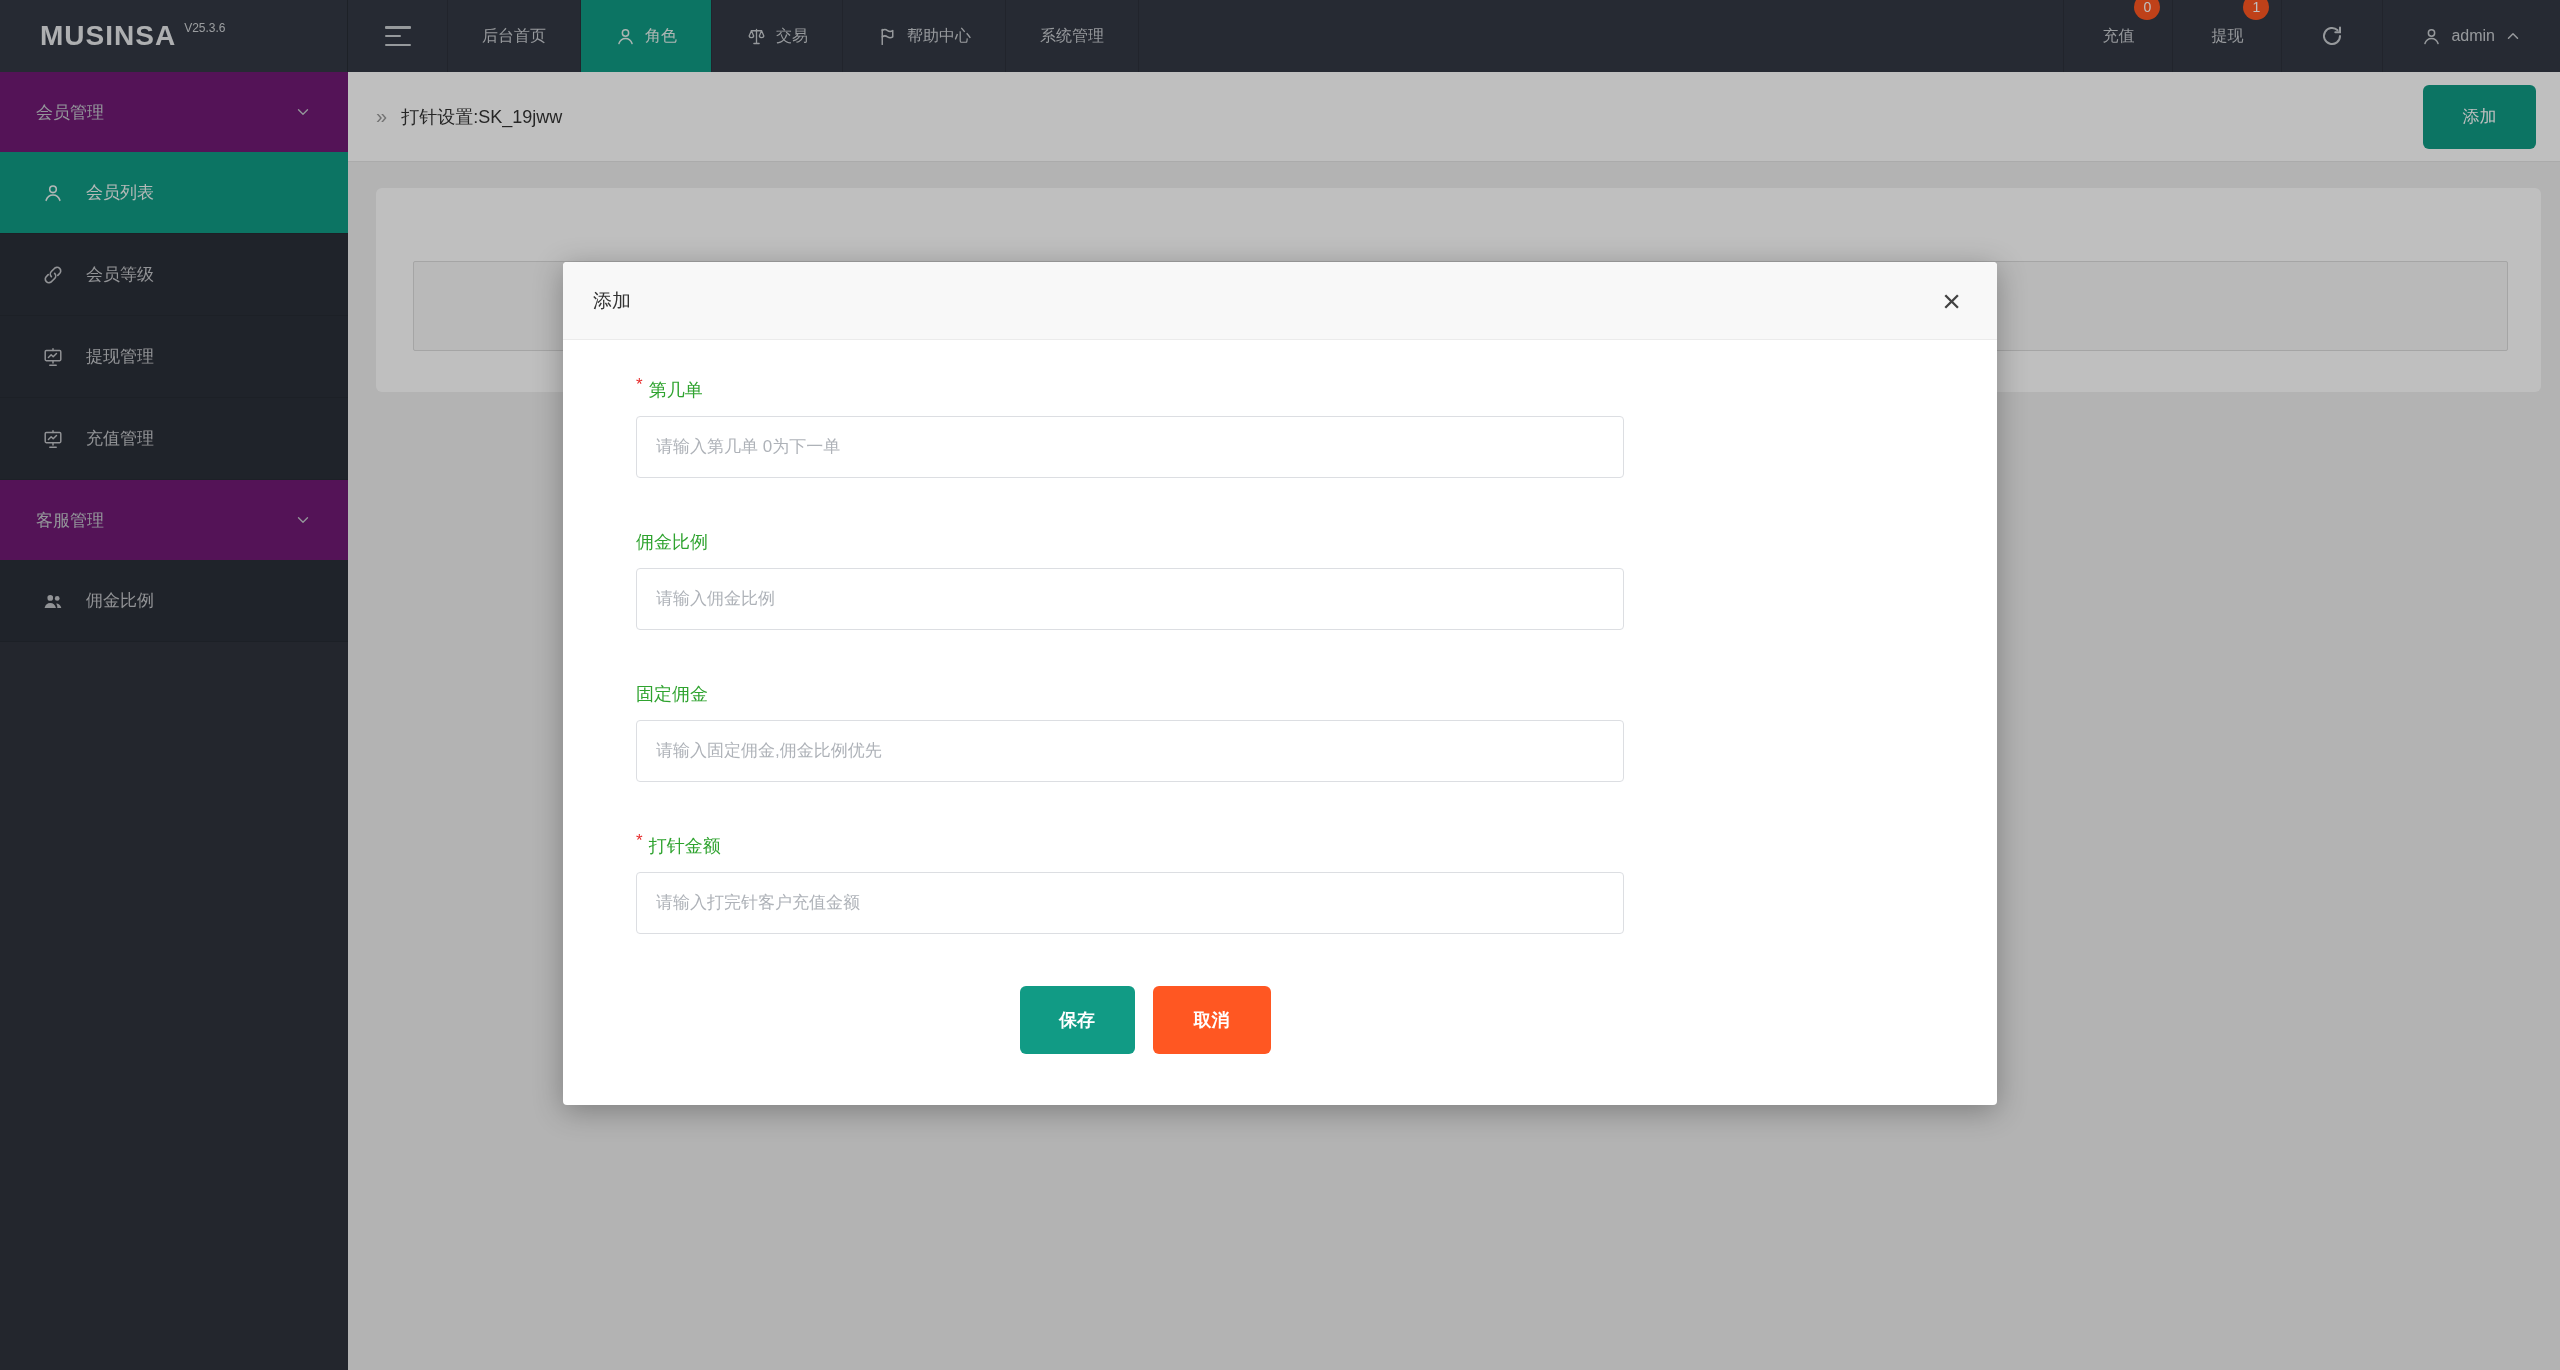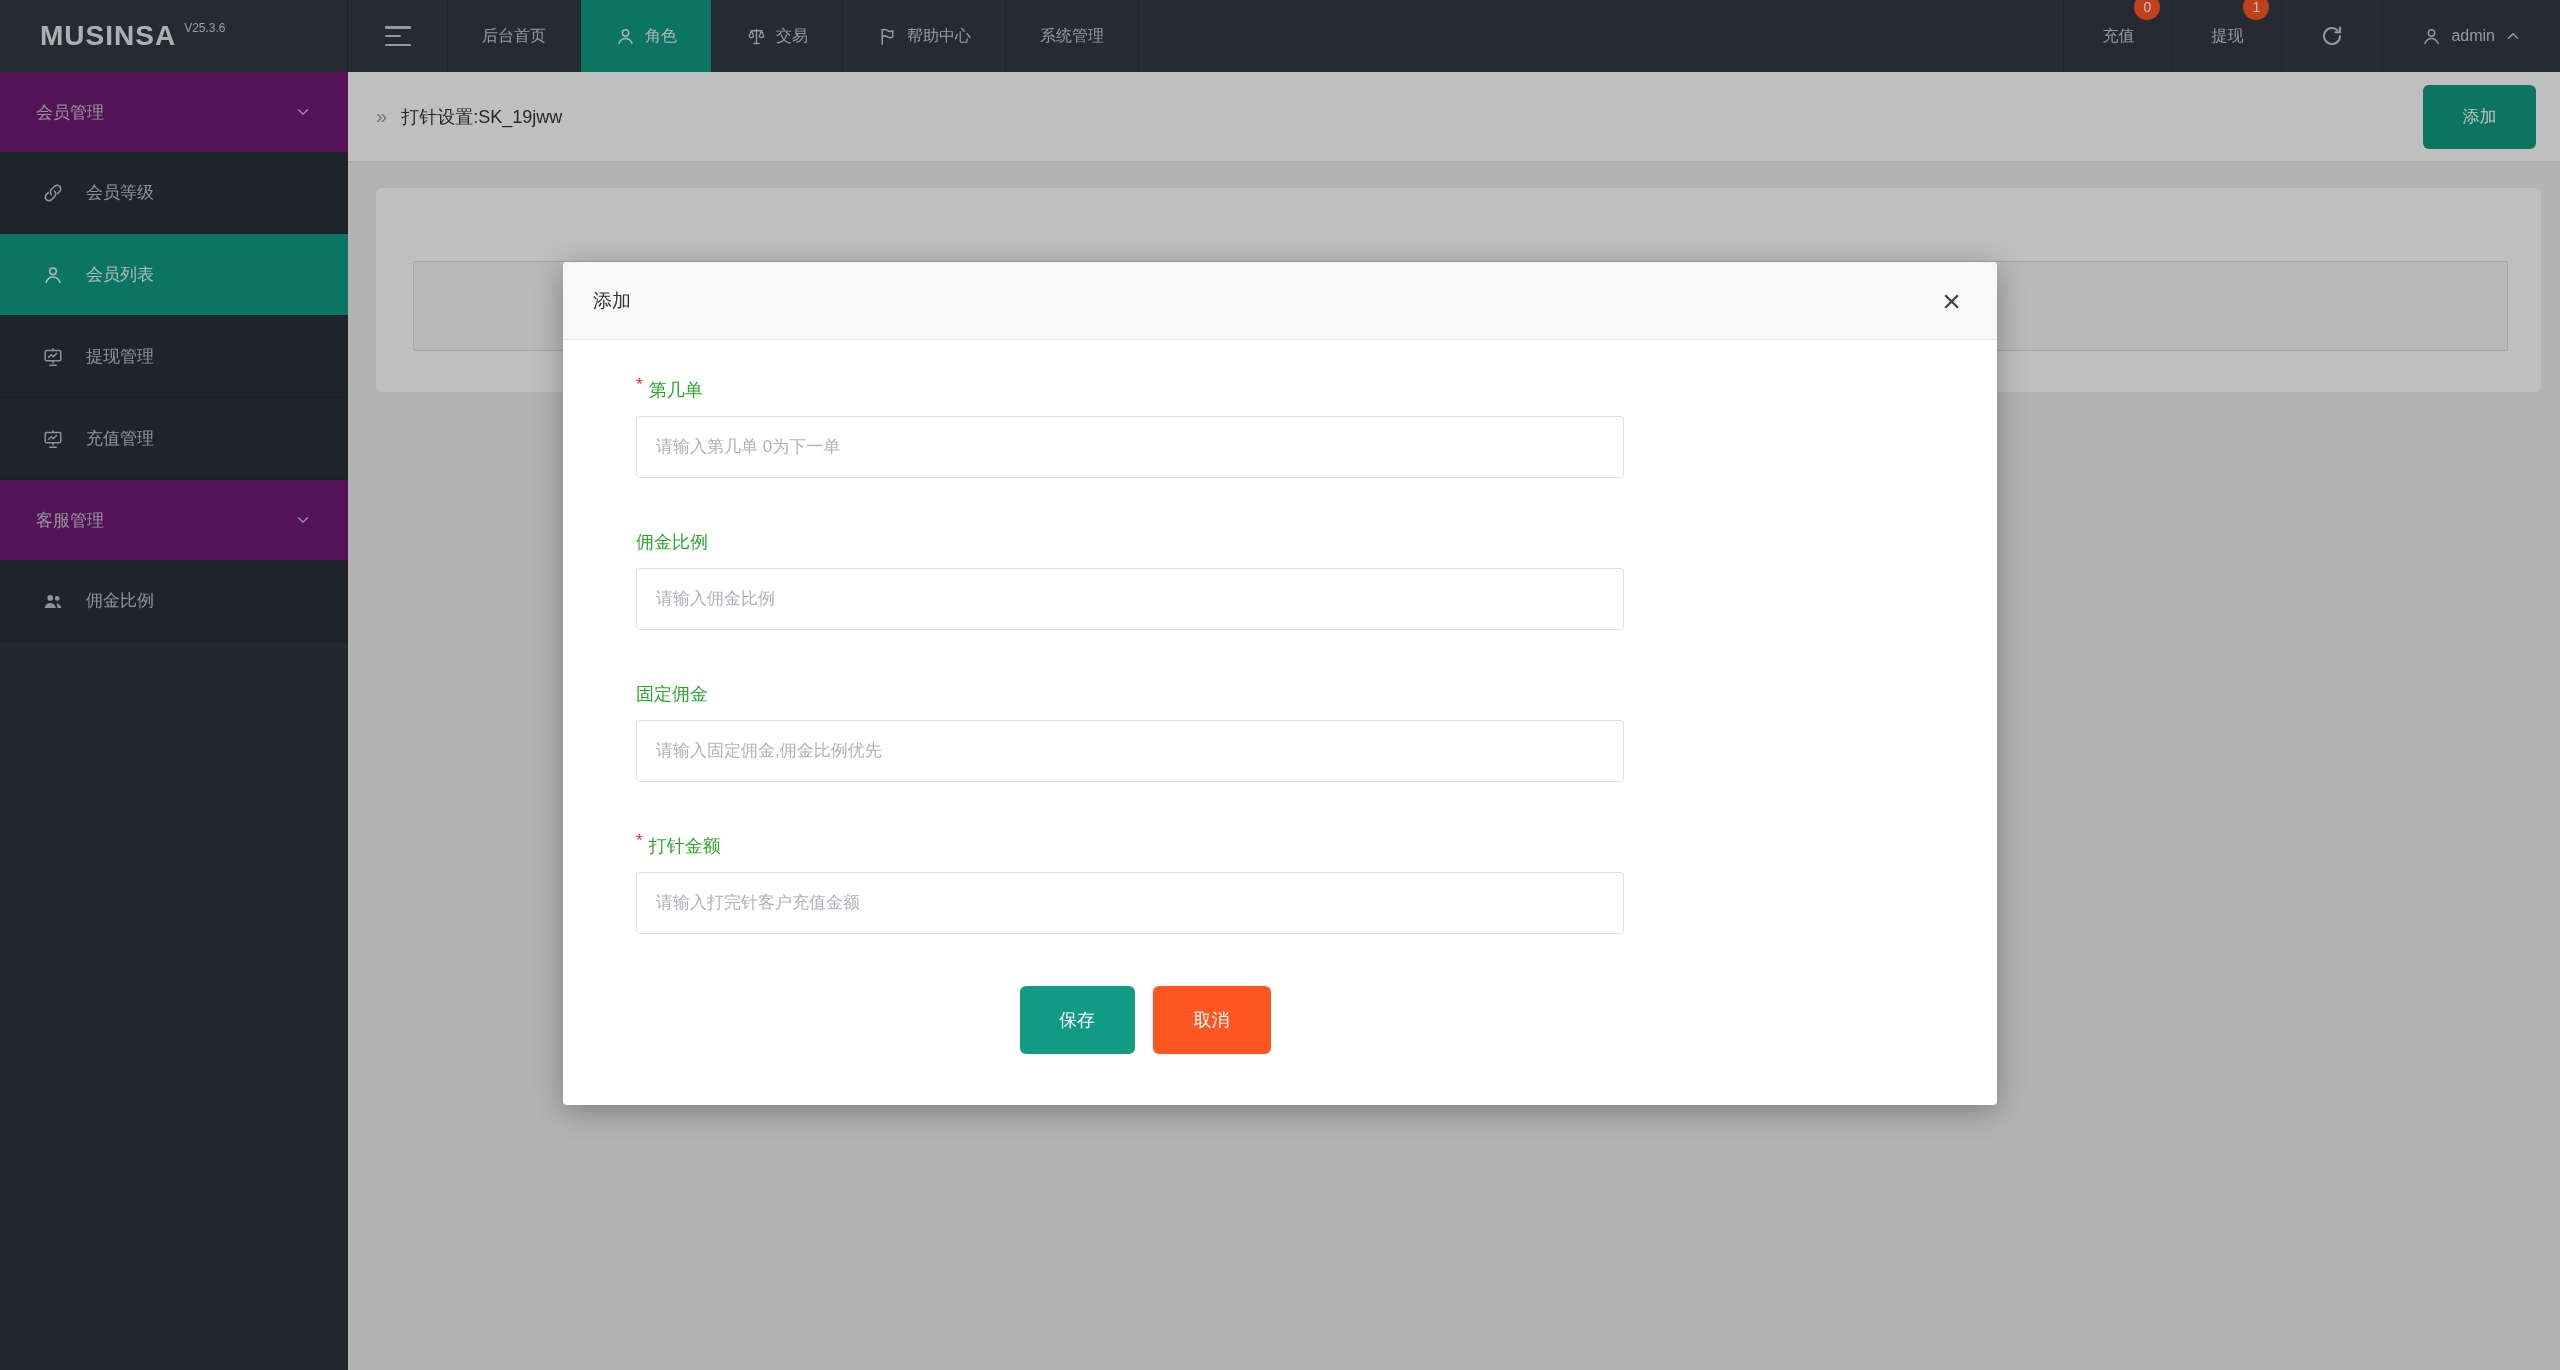--- a/index.html
+++ b/index.html
@@ -54,21 +54,21 @@
   .mh-spacer { flex:1; }
   .modal-close { font-size:32px; color:#424242; line-height:1; cursor:pointer; font-weight:400; padding:0 6px; }
   .modal-body { padding:38px 0 0 73px; }
   .form-col { width:988px; }
   .field { margin-bottom:52px; }
   .field-label { font-size:18px; color:#2fa32f; margin-bottom:12px; display:flex; align-items:flex-start; gap:6px; height:26px; }
   .req-star { color:#e62c2c; font-size:17px; position:relative; top:-3px; }
   .field input { width:100%; height:62px; border:1px solid #dcdee2; border-radius:4px; padding:0 19px; font-size:17px; color:#701a75; outline:none; font-family:inherit; background:#fff; }
   .field input::placeholder { color:#aeb2b8; }
   .btn-row { display:flex; justify-content:center; gap:18px; margin-top:45px; padding-left:30px; }
-  .btn { height:68px; border:none; border-radius:6px; color:#fff; font-size:18px; cursor:pointer; font-family:inherit; }
+  .btn { height:68px; border:none; border-radius:6px; color:#fff; font-size:18px; cursor:pointer; font-family:inherit;font-weight:bold; }
   .btn-save { width:115px; background:#119b85; }
   .btn-cancel { width:118px; background:#ff5722; }
 </style>
 </head>
 <body>
 
 <div class="topbar">
   <div class="logo-cell">
     <span class="brand">MUSINSA</span>
     <span class="brand-ver">V25.3.6</span>
@@ -151,37 +151,37 @@
 
 <div class="sidebar">
   <div class="side-group-header">
     <span>会员管理</span>
     <span class="chev">
       <svg viewBox="0 0 24 24" fill="none" stroke="currentColor" stroke-width="1.8" stroke-linecap="round" stroke-linejoin="round">
           <path d="M6 9l6 6 6-6"></path>
         </svg>
     </span>
   </div>
+  <div class="side-item active">
+    <span class="side-icon">
+      <svg viewBox="0 0 24 24" fill="none" stroke="currentColor" stroke-width="1.7" stroke-linecap="round">
+          <circle cx="12" cy="8" r="3.6"></circle>
+          <path d="M4.5 20c1.4-4.2 4.2-5.8 7.5-5.8s6.1 1.6 7.5 5.8"></path>
+        </svg>
+    </span>
+    <span>会员列表</span>
+  </div>
   <div class="side-item">
     <span class="side-icon">
       <svg viewBox="0 0 24 24" fill="none" stroke="currentColor" stroke-width="1.8" stroke-linecap="round">
           <path d="M10.2 13.8a4 4 0 0 1 0-5.6l3-3a4 4 0 1 1 5.6 5.6l-1.6 1.6"></path>
           <path d="M13.8 10.2a4 4 0 0 1 0 5.6l-3 3a4 4 0 1 1-5.6-5.6l1.6-1.6"></path>
         </svg>
     </span>
     <span>会员等级</span>
-  </div>
-  <div class="side-item active">
-    <span class="side-icon">
-      <svg viewBox="0 0 24 24" fill="none" stroke="currentColor" stroke-width="1.7" stroke-linecap="round">
-          <circle cx="12" cy="8" r="3.6"></circle>
-          <path d="M4.5 20c1.4-4.2 4.2-5.8 7.5-5.8s6.1 1.6 7.5 5.8"></path>
-        </svg>
-    </span>
-    <span>会员列表</span>
   </div>
   <div class="side-item">
     <span class="side-icon">
       <svg viewBox="0 0 24 24" fill="none" stroke="currentColor" stroke-width="1.6" stroke-linecap="round" stroke-linejoin="round">
           <rect x="3.5" y="5" width="17" height="11" rx="1.2"></rect>
           <path d="M7 12.5l3-3 2.2 2.2 3.6-3.6"></path>
           <path d="M12 16v2.6M8.5 21h7M12 3v2"></path>
         </svg>
     </span>
     <span>提现管理</span>

